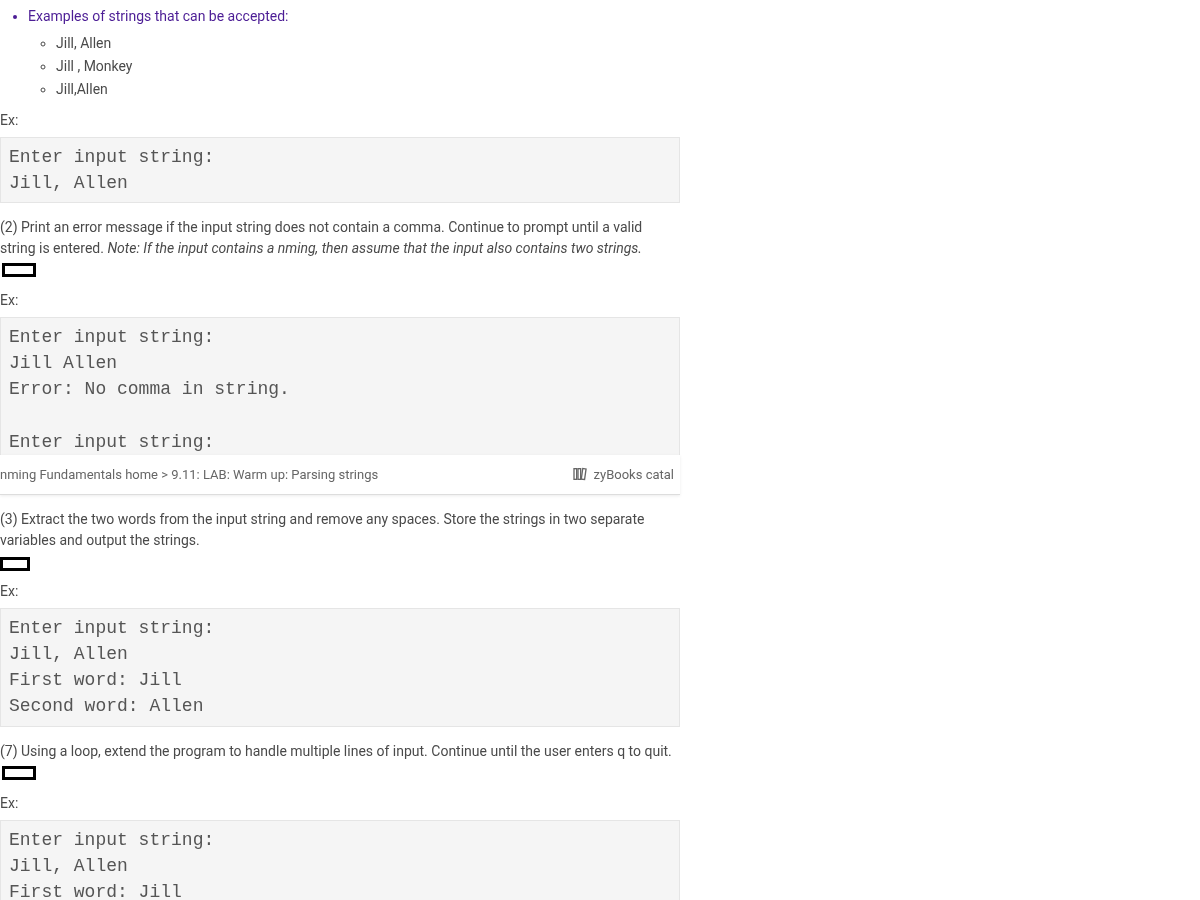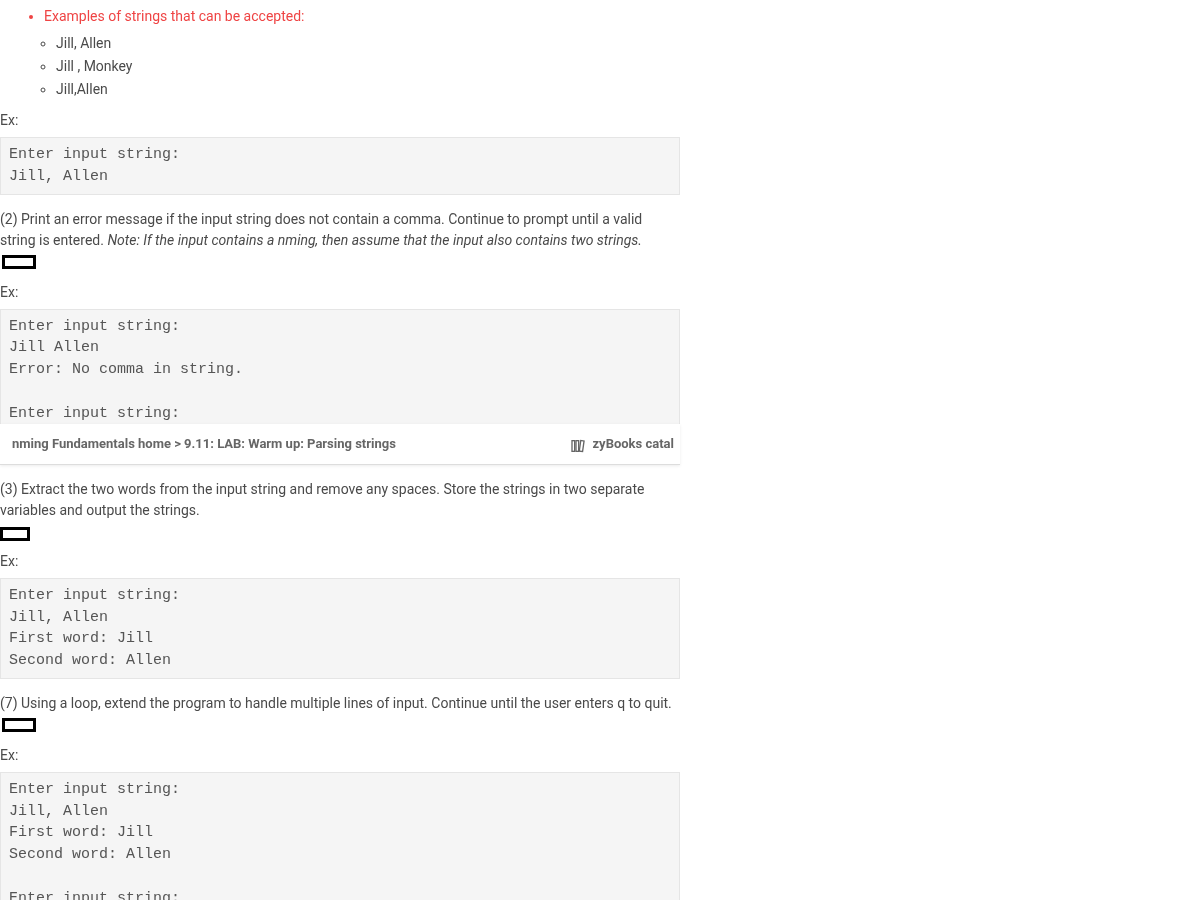--- a/index.html
+++ b/index.html
@@ -35,31 +35,31 @@
   .redact-block {
     display: block;
     width: 30px;
     height: 14px;
     background: #fff;
     border: 3px solid #000;
     margin: 2px 0 8px 0;
   }
   .bullet-1 {
     list-style: disc;
-    margin: 6px 0 6px 44px;
-    color: #ef4444;
+    margin: 6px 0 6px 28px;
+    color: #4c1d95;
   }
   .bullet-2 {
     list-style: circle;
     margin: 2px 0 2px 56px;
     color: #4a4a4a;
   }
   .code {
     font-family: "Courier New", Courier, monospace;
-    font-size: 15px;
+    font-size: 18px;
     background: #f5f5f5;
     border: 1px solid #e5e5e5;
     padding: 6px 8px;
     white-space: pre;
     color: #555;
     margin: 4px 0 14px 0;
     line-height: 1.45;
   }
   .code-cut {
     border-bottom: none;
@@ -67,32 +67,31 @@
     padding-bottom: 0;
   }
   .italic {
     font-style: italic;
   }
   .nav-bar {
     background: #fff;
     border-bottom: 1px solid #ddd;
     box-shadow: 0 1px 3px rgba(0,0,0,0.08);
     margin: 0 0 14px 0;
-    padding: 10px 6px 10px 12px;
+    padding: 10px 6px 10px 0;
     display: flex;
     align-items: center;
     justify-content: space-between;
     width: 680px;
     color: #666;
     font-size: 13px;
-    font-weight: bold;
   }
   .nav-right {
     display: flex;
-    align-items: flex-end;
+    align-items: center;
     gap: 6px;
   }
   .lib-icon {
     width: 16px;
     height: 16px;
     fill: none;
     stroke: #666;
     stroke-width: 2;
   }
 </style>

